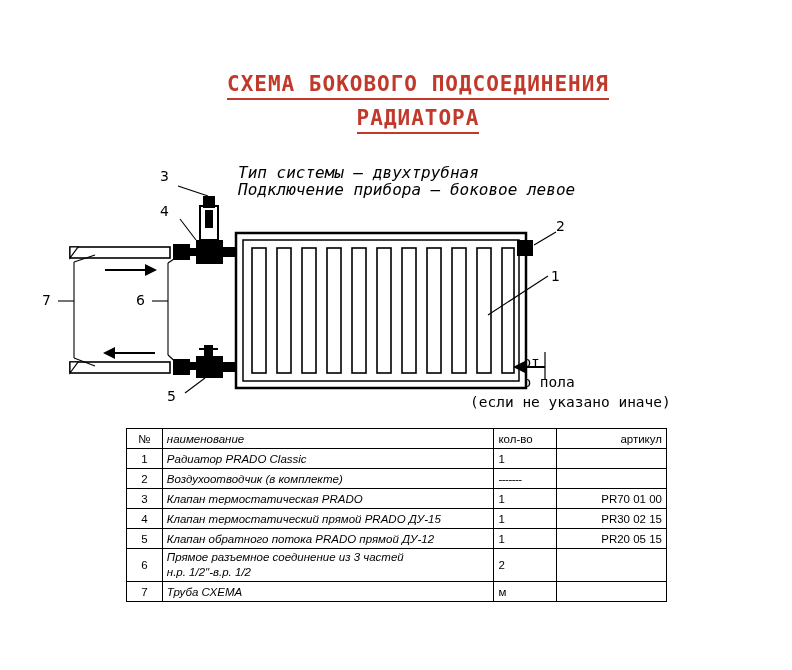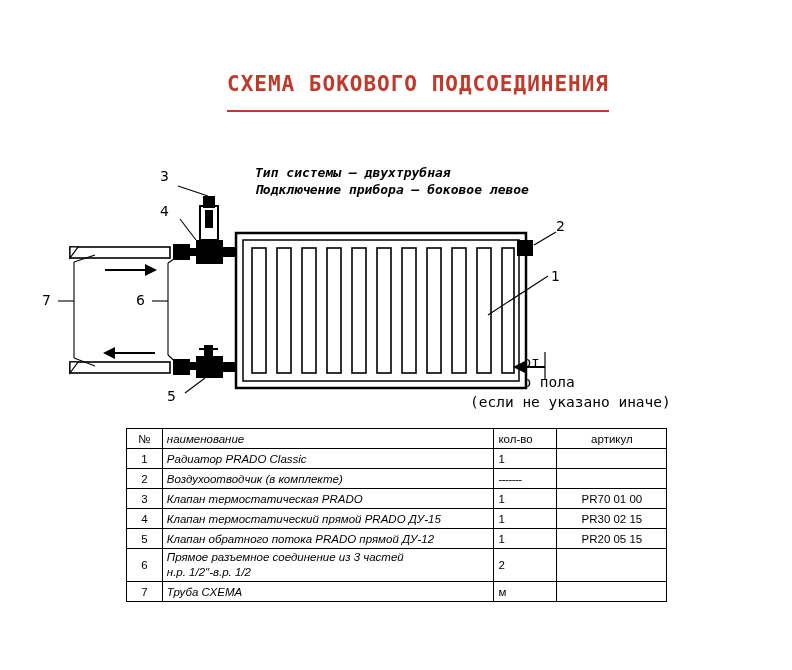--- a/index.html
+++ b/index.html
@@ -27,34 +27,34 @@
     width: 792px;
     text-align: center;
     color: #c0392b;
     font-family: "DejaVu Sans Mono", monospace;
     font-weight: bold;
     font-size: 21px;
     letter-spacing: 1px;
   }
   .title .u {
     border-bottom: 2px solid #c0392b;
-    padding-bottom: 14px;
+    padding-bottom: 2px;
     margin-left: 44px;
   }
   #title-line1 { top: 72px; }
   #title-line2 { top: 106px; }
 
   .sys-note {
     position: absolute;
-    left: 255px;
+    left: 238px;
     top: 164px;
     font-family: "DejaVu Sans Mono", monospace;
     font-style: italic;
-    font-weight: bold;
-    font-size: 13px;
+    font-weight: normal;
+    font-size: 16px;
     line-height: 17px;
     white-space: pre;
   }
 
   .floor-note {
     position: absolute;
     left: 470px;
     top: 352px;
     font-family: "DejaVu Sans Mono", monospace;
     font-size: 14.5px;
@@ -90,31 +90,32 @@
     border: 1px solid #000;
     padding: 1px 4px;
     vertical-align: middle;
     font-weight: normal;
     text-align: left;
     height: 17px;
   }
   #parts-table .c-num { width: 28px; text-align: center; }
   #parts-table .c-name { width: 340px; font-style: italic; }
   #parts-table .c-qty { width: 56px; text-align: left; }
-  #parts-table .c-art { width: 105px; text-align: center; padding-left: 5px; }
+  #parts-table .c-art { width: 105px; text-align: right; padding-left: 5px; }
   #parts-table thead td { font-size: 11.5px; }
   .two-line { line-height: 15px; }
   .dots { letter-spacing: -0.5px; }
 </style>
 </head>
 <body>
 
 <div id="page">
 
   <div class="title" id="title-line1"><span class="u">СХЕМА БОКОВОГО ПОДСОЕДИНЕНИЯ</span></div>
+  <div class="title" id="title-line2"><span class="u">РАДИАТОРА</span></div>
 
   <div class="sys-note">Тип системы – двухтрубная
 Подключение прибора – боковое левое</div>
 
   <div class="floor-note"><span>100мм от
 чистого пола
 (если не указано иначе)</span></div>
 
   <svg id="drawing" width="792" height="430" viewBox="0 0 792 430">
 

